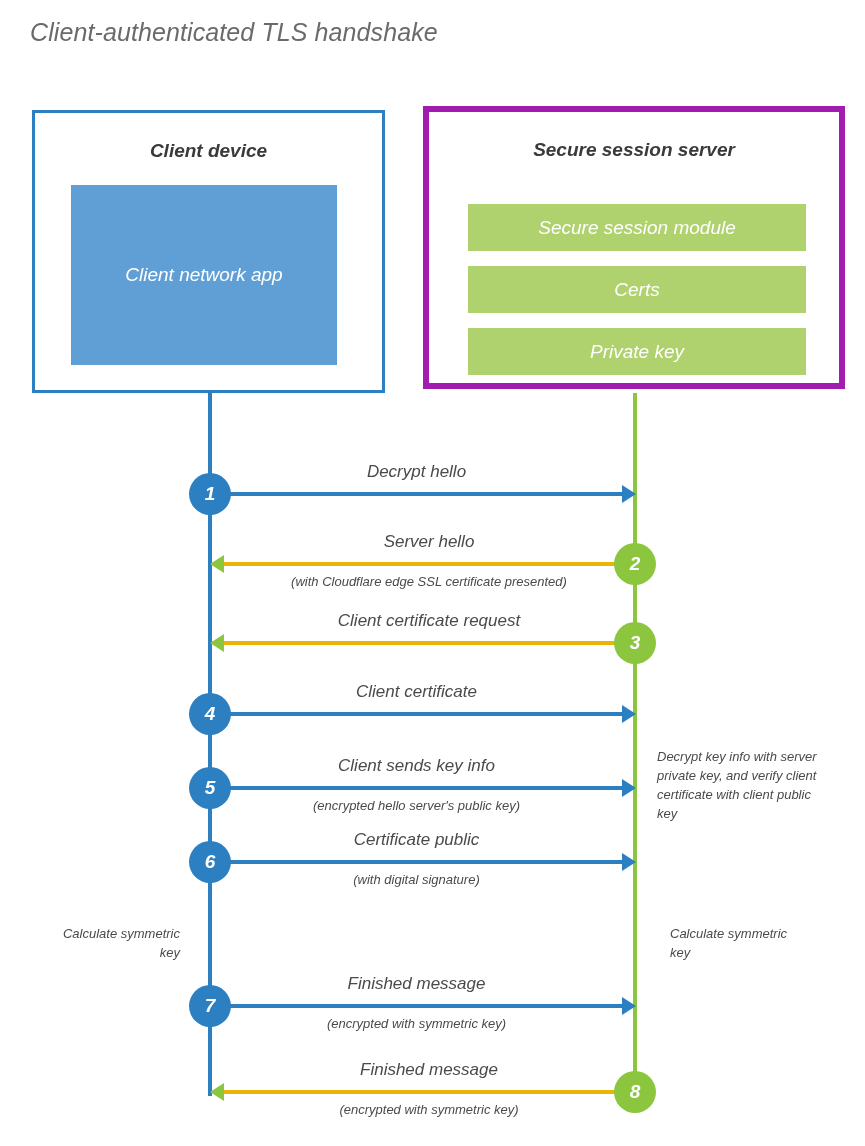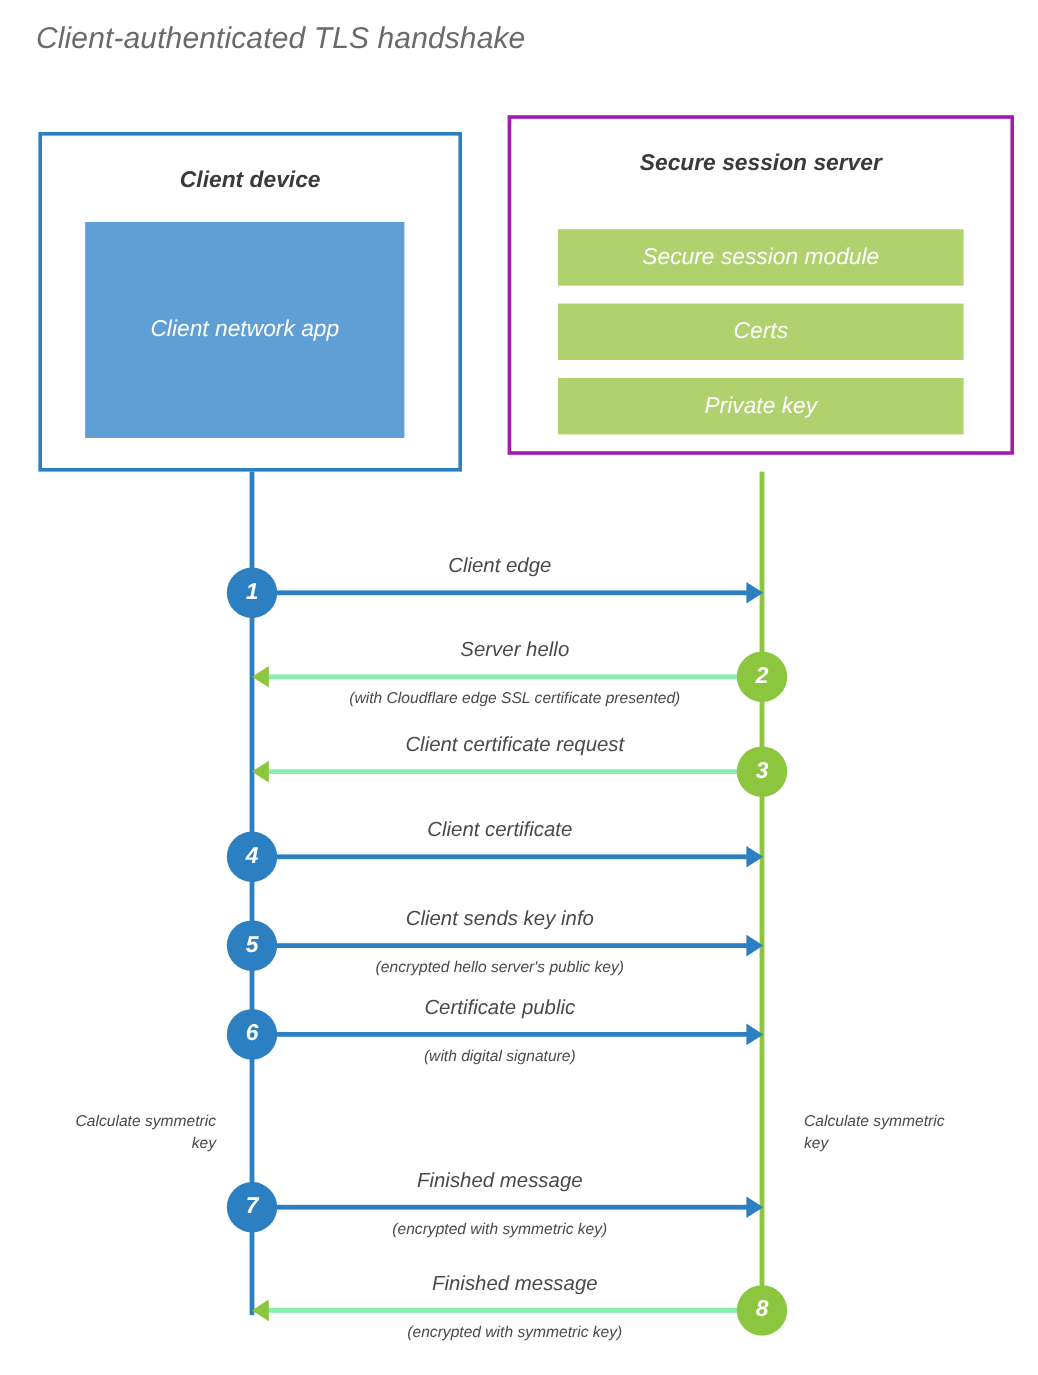--- a/index.html
+++ b/index.html
@@ -34,23 +34,23 @@
   .actor-box {
     position: absolute;
     background: #ffffff;
   }
   .actor-box.client {
     left: 32px;  top: 110px;
     width: 353px; height: 283px;
     border: 3px solid #2c7fc0;
   }
   .actor-box.server {
-    left: 423px; top: 96px;
+    left: 423px; top: 106px;
     width: 422px; height: 283px;
-    border: 3px solid #a21caf;
+    border: 6px solid #a21caf;
   }
   .actor-title {
     position: absolute;
     left: 0; right: 0;
     top: 27px;
     text-align: center;
     font-size: 19px;
     font-weight: 700;
     color: #3a3a3a;
   }
@@ -112,21 +112,21 @@
     height: 700px;
     background: #8cc63e;
   }
 
   
   .msg {
     position: absolute;
     height: 4px;
   }
   .msg.blue { background: #2c7fc0; }
-  .msg.green { background: #86efac; }
+  .msg.green { background: #eab308; }
 
   
   .msg .head {
     position: absolute;
     top: -7px;
     width: 0; height: 0;
     border-top: 9px solid transparent;
     border-bottom: 9px solid transparent;
   }
   .msg.blue .head.right {
@@ -202,21 +202,21 @@
       <div class="server-bar">Certs</div>
       <div class="server-bar">Private key</div>
     </div>
   </div>
 
   <div class="lifeline client-line"></div>
   <div class="lifeline server-line"></div>
 
   <div class="msg blue" style="left:210px; top:492px; width:413px;">
     <div class="head right"></div>
-    <div class="msg-label primary">Client edge</div>
+    <div class="msg-label primary">Decrypt hello</div>
   </div>
   <div class="step-circle blue" style="left:189px; top:473px;">
     <span>1</span>
   </div>
 
   <div class="msg green" style="left:223px; top:562px; width:412px;">
     <div class="head left"></div>
     <div class="msg-label primary">Server hello</div>
     <div class="msg-label secondary">(with Cloudflare edge SSL certificate presented)</div>
   </div>
@@ -269,18 +269,19 @@
 
   <div class="msg green" style="left:223px; top:1090px; width:412px;">
     <div class="head left"></div>
     <div class="msg-label primary">Finished message</div>
     <div class="msg-label secondary">(encrypted with symmetric key)</div>
   </div>
   <div class="step-circle green" style="left:614px; top:1071px;">
     <span>8</span>
   </div>
 
+  <div class="side-note right" style="left:657px; top:748px; width:170px;">Decrypt key info with server private key, and verify client certificate with client public key</div>
 
   <div class="side-note left" style="left:40px; top:925px; width:140px;">Calculate symmetric key</div>
 
   <div class="side-note right" style="left:670px; top:925px; width:140px;">Calculate symmetric key</div>
 
 </div>
 
 </body></html>

